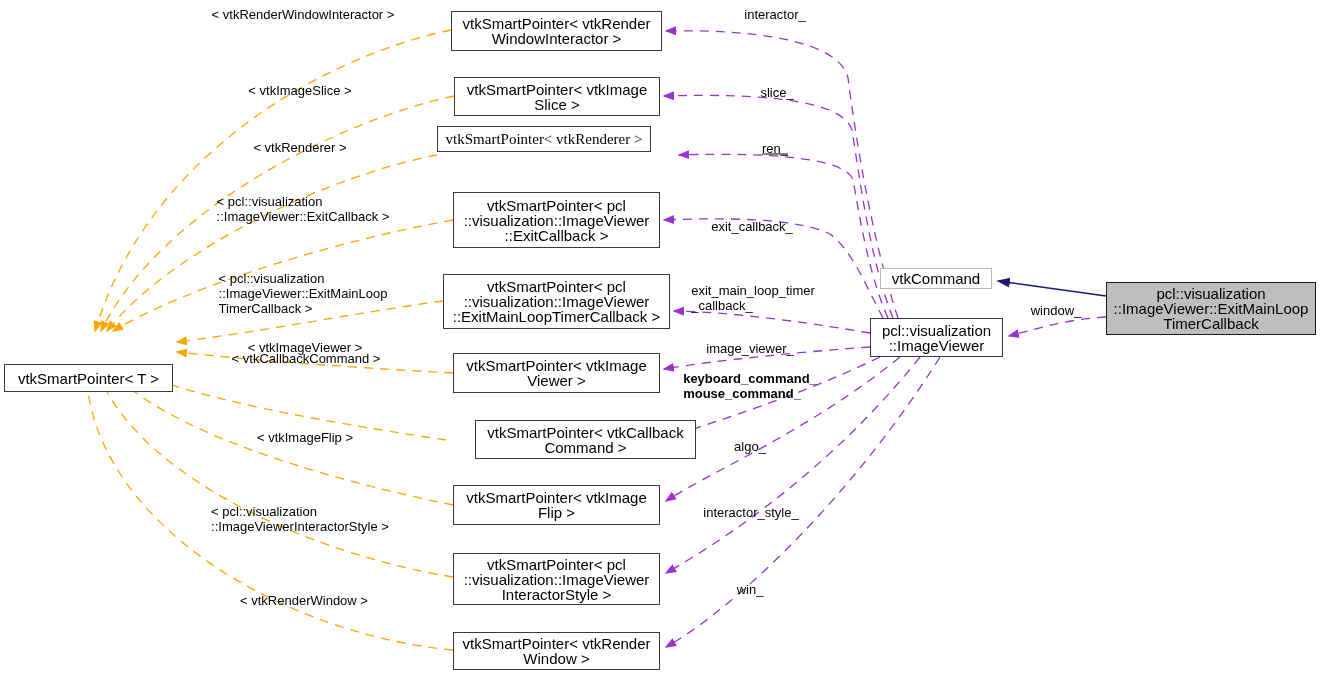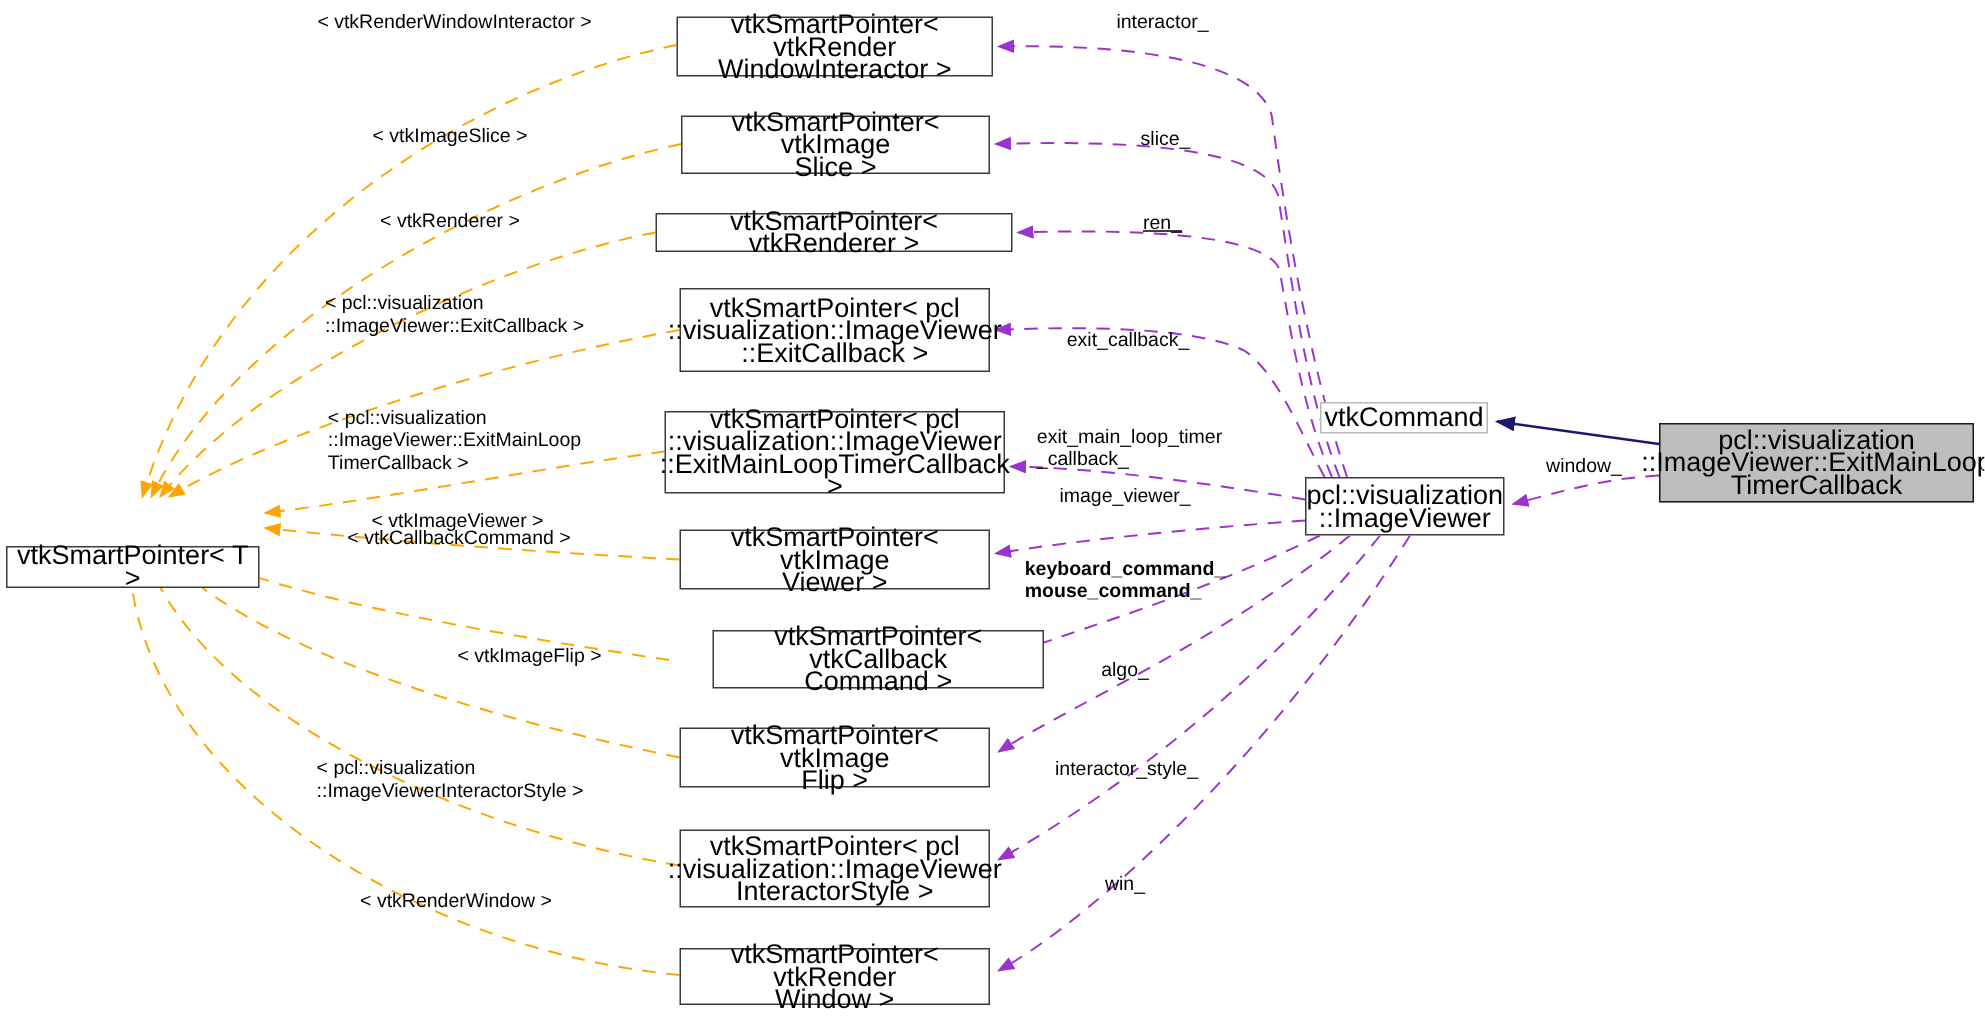--- a/index.html
+++ b/index.html
@@ -19,21 +19,21 @@
   .edge.template{stroke:var(--template-edge); stroke-dasharray:9 7;}
   .edge.member{stroke:var(--member-edge); stroke-dasharray:9 7;}
   .edge.inheritance{stroke:var(--inheritance-edge); stroke-width:1.6px;}
   .arrowhead-template{fill:var(--template-edge);}
   .arrowhead-member{fill:var(--member-edge);}
   .arrowhead-inheritance{fill:var(--inheritance-edge);}
   .node{
     position:absolute; box-sizing:border-box;
     display:flex; align-items:center; justify-content:center;
     background:var(--node-fill); border:1.5px solid var(--node-border);
-    font-size:18px; line-height:15px; text-align:center; white-space:pre-line;
+    font-size:15px; line-height:15px; text-align:center; white-space:pre-line;
     cursor:pointer;
   }
   .node.focal{background:var(--focal-fill); border-color:#1a1a1a; cursor:default;}
   .node.external{border:1px solid var(--external-border); cursor:default;}
   .edge-label{
     position:absolute; transform:translate(-50%,-50%);
     font-size:13px; line-height:15px; white-space:pre;
   }
 </style>
 </head>
@@ -75,21 +75,21 @@
         <path d="M940,357 C850,500 732,610 666,647" class="edge member" marker-end="url(#arrow-member)"></path>
         <path d="M1106,317 C1068,319 1040,328 1009,336" class="edge member" marker-end="url(#arrow-member)"></path>
         <path d="M1106,296 L998,281" class="edge inheritance" marker-end="url(#arrow-inheritance)"></path>
       </g>
   </svg>
   <div id="nodes-layer">
       <div class="node normal" style="left: 451px; top: 11px; width: 211px; height: 40px;">vtkSmartPointer&lt; vtkRender
 WindowInteractor &gt;</div>
       <div class="node normal" style="left: 454px; top: 77px; width: 206px; height: 39px;">vtkSmartPointer&lt; vtkImage
 Slice &gt;</div>
-      <div class="node normal" style="left: 437px; top: 142px; width: 238px; height: 26px;">vtkSmartPointer&lt; vtkRenderer &gt;</div>
+      <div class="node normal" style="left: 437px; top: 126px; width: 214px; height: 26px; font-family: Liberation Serif, serif;">vtkSmartPointer&lt; vtkRenderer &gt;</div>
       <div class="node normal" style="left: 453px; top: 192px; width: 207px; height: 56px;">vtkSmartPointer&lt; pcl
 ::visualization::ImageViewer
 ::ExitCallback &gt;</div>
       <div class="node normal" style="left: 443px; top: 274px; width: 227px; height: 55px;">vtkSmartPointer&lt; pcl
 ::visualization::ImageViewer
 ::ExitMainLoopTimerCallback &gt;</div>
       <div class="node normal" style="left: 4px; top: 333px; width: 169px; height: 28px; margin-top: 31px;">vtkSmartPointer&lt; T &gt;</div>
       <div class="node normal" style="left: 453px; top: 353px; width: 207px; height: 40px;">vtkSmartPointer&lt; vtkImage
 Viewer &gt;</div>
       <div class="node normal" style="left: 446px; top: 420px; width: 221px; height: 39px; margin-left: 29px;">vtkSmartPointer&lt; vtkCallback
@@ -112,31 +112,31 @@
       <div class="edge-label" style="left: 303px; top: 14px;">&lt; vtkRenderWindowInteractor &gt;</div>
       <div class="edge-label" style="left: 300px; top: 90px;">&lt; vtkImageSlice &gt;</div>
       <div class="edge-label" style="left: 300px; top: 147px;">&lt; vtkRenderer &gt;</div>
       <div class="edge-label" style="left: 303px; top: 209px;">&lt; pcl::visualization
 ::ImageViewer::ExitCallback &gt;</div>
       <div class="edge-label" style="left: 303px; top: 293px;">&lt; pcl::visualization
 ::ImageViewer::ExitMainLoop
 TimerCallback &gt;</div>
       <div class="edge-label" style="left: 305px; top: 347px;">&lt; vtkImageViewer &gt;</div>
       <div class="edge-label" style="left: 306px; top: 358px;">&lt; vtkCallbackCommand &gt;</div>
-      <div class="edge-label" style="left: 305px; top: 437px; margin-left: 48px;">&lt; vtkImageFlip &gt;</div>
+      <div class="edge-label" style="left: 305px; top: 437px;">&lt; vtkImageFlip &gt;</div>
       <div class="edge-label" style="left: 300px; top: 519px;">&lt; pcl::visualization
 ::ImageViewerInteractorStyle &gt;</div>
       <div class="edge-label" style="left: 304px; top: 600px;">&lt; vtkRenderWindow &gt;</div>
       <div class="edge-label" style="left: 775px; top: 14px;">interactor_</div>
       <div class="edge-label" style="left: 777px; top: 92px;">slice_</div>
       <div class="edge-label" style="left: 775px; top: 148px; text-decoration: underline;">ren_</div>
       <div class="edge-label" style="left: 752px; top: 226px;">exit_callback_</div>
       <div class="edge-label" style="left: 753px; top: 298px;">exit_main_loop_timer
 _callback_</div>
-      <div class="edge-label" style="left: 750px; top: 330px;">image_viewer_</div>
+      <div class="edge-label" style="left: 750px; top: 348px;">image_viewer_</div>
       <div class="edge-label" style="left: 750px; top: 386px; font-weight: bold;">keyboard_command_
 mouse_command_</div>
       <div class="edge-label" style="left: 750px; top: 446px;">algo_</div>
       <div class="edge-label" style="left: 751px; top: 512px;">interactor_style_</div>
       <div class="edge-label" style="left: 750px; top: 589px;">win_</div>
       <div class="edge-label" style="left: 1056px; top: 310px;">window_</div>
     </div>
 </div>
 
 </body></html>

